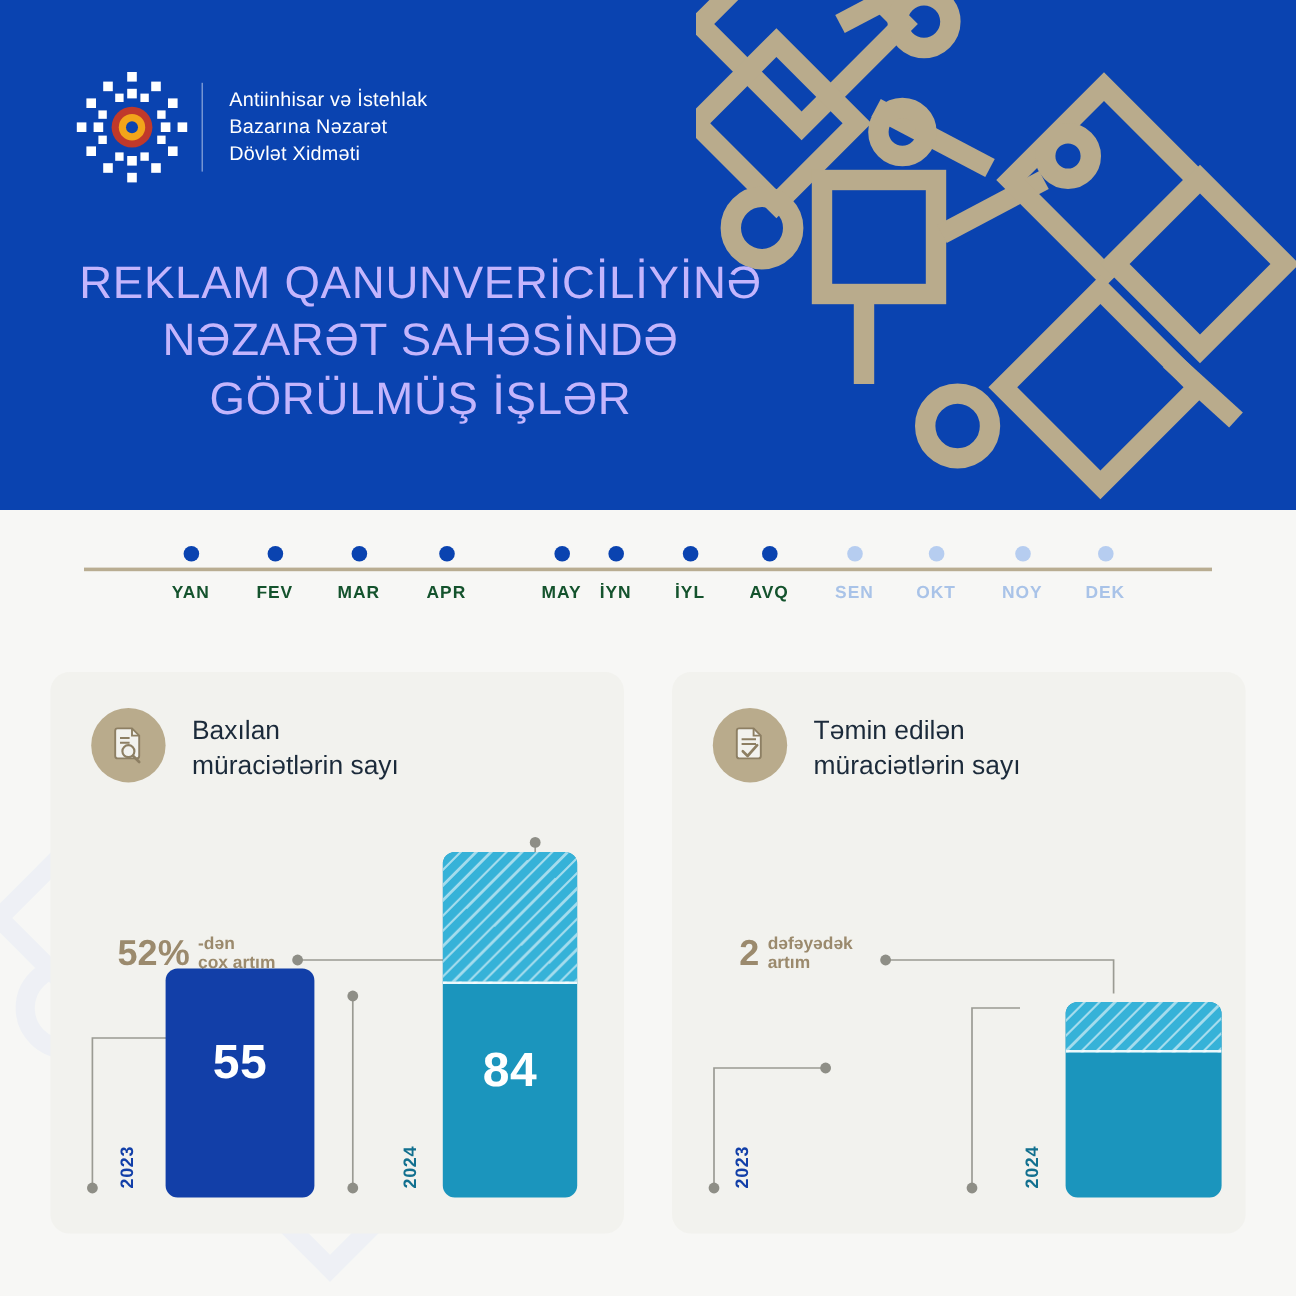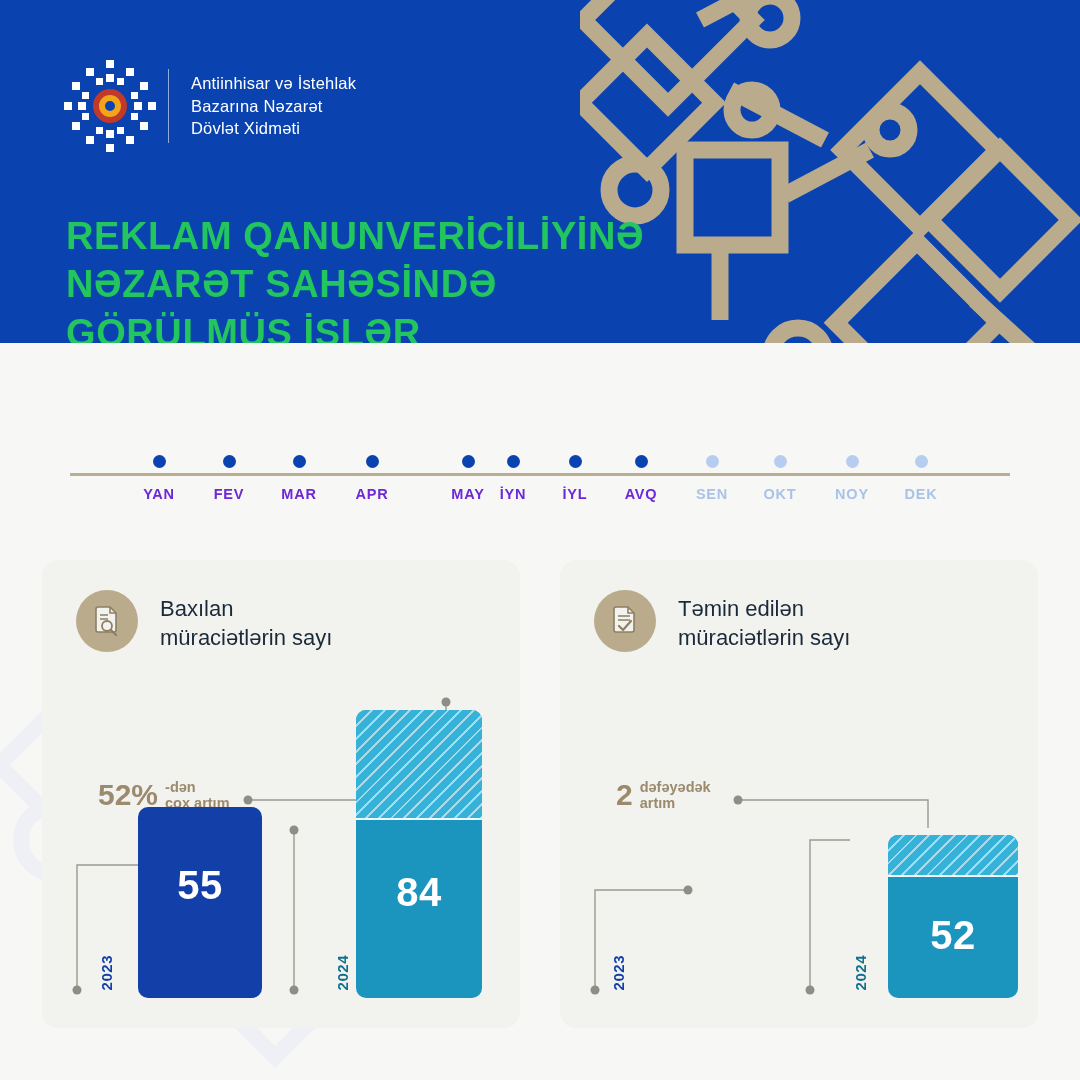--- a/index.html
+++ b/index.html
@@ -7,21 +7,21 @@
     width: 1080px; height: 1080px;
     background: #ffffff;
     font-family: "Liberation Sans", sans-serif;
     overflow: hidden;
   }
   .page { position: relative; width: 1080px; height: 1080px; background: #f7f7f5; }
 
   
   .header {
     position: absolute; top: 0; left: 0;
-    width: 1080px; height: 343px;
+    width: 1080px; height: 425px;
     background: #0a43b0;
     overflow: hidden;
   }
   .header-deco { position: absolute; top: 0; right: 0; width: 500px; height: 425px; }
 
   .logo-row {
     position: absolute; left: 62px; top: 58px;
     display: flex; align-items: center; gap: 0px;
   }
   .logo-mark { width: 96px; height: 96px; position: relative; }
@@ -30,41 +30,41 @@
     margin: 0 22px 0 10px;
   }
   .logo-text {
     color: #ffffff; font-size: 16.5px; line-height: 1.38;
     letter-spacing: .2px; font-weight: 400;
   }
   .logo-text div { white-space: nowrap; }
 
   .title {
     position: absolute; left: 66px; top: 212px;
-    color: #22c55e;
-    font-size: 38px; font-weight: 700; line-height: 1.27;
-    letter-spacing: .6px; text-transform: uppercase;
+    color: #c4b5fd;
+    font-size: 38px; font-weight: 400; line-height: 1.27;
+    letter-spacing: .6px; text-transform: uppercase; text-align: center;
   }
 
   
   .timeline { position: absolute; left: 0; top: 425px; width: 1080px; height: 125px; }
   .timeline-rule {
     position: absolute; left: 70px; top: 48px; width: 940px; height: 3px;
     background: #b9ad92;
   }
   .month {
     position: absolute; top: 30px; width: 70px; text-align: center;
   }
   .month .dot {
     width: 13px; height: 13px; border-radius: 50%;
     background: #0a43b0; margin: 0 auto 18px auto;
   }
   .month.inactive .dot { background: #b6cdf0; }
   .month .lbl {
-    font-size: 14.5px; font-weight: 700; letter-spacing: .8px; color: #6d28d9;
+    font-size: 14.5px; font-weight: 700; letter-spacing: .8px; color: #14532d;
   }
   .month.inactive .lbl { color: #a9c3e8; }
 
   
   .card {
     position: absolute; top: 560px;
     width: 478px; height: 468px;
     background: #f2f2ee; border-radius: 16px;
   }
   .card.left { left: 42px; }
@@ -301,21 +301,21 @@
 
       <div class="bar-unit" style="left:56px; width:175px; height:190px;">
         <div class="year-label" style="left:0; bottom:8px;">2023</div>
         <div class="bar-rect bar-2023" style="left:40px; width:124px; height:191px;margin-top:12px;">
           <div class="bar-value" style="top:56px;">55</div>
         </div>
       </div>
 
       <div class="bar-unit" style="left:290px; width:180px; height:300px;">
         <div class="year-label teal" style="left:2px; bottom:8px;">2024</div>
-        <div class="bar-rect bar-2024" style="left:24px; width:126px; height:288px;">
+        <div class="bar-rect bar-2024" style="left:37px; width:112px; height:288px;">
           <div class="bar-hatch" style="height:110px;"></div>
           <div class="bar-value" style="top:160px;">84</div>
         </div>
       </div>
     </div>
   </div>
 
   <div class="card right">
     <div class="card-head">
       <div class="card-icon">
@@ -354,19 +354,18 @@
       </svg>
 
       <div class="bar-unit" style="left:50px; width:175px; height:165px;">
         <div class="year-label" style="left:0; bottom:8px;">2023</div>
       </div>
 
       <div class="bar-unit" style="left:290px; width:180px; height:175px;">
         <div class="year-label teal" style="left:2px; bottom:8px;">2024</div>
         <div class="bar-rect bar-2024" style="left:38px; width:130px; height:163px;">
           <div class="bar-hatch" style="height:42px;"></div>
-          <div class="bar-value" style="top:78px;">52</div>
         </div>
       </div>
     </div>
   </div>
 
 </div>
 
 </body></html>

